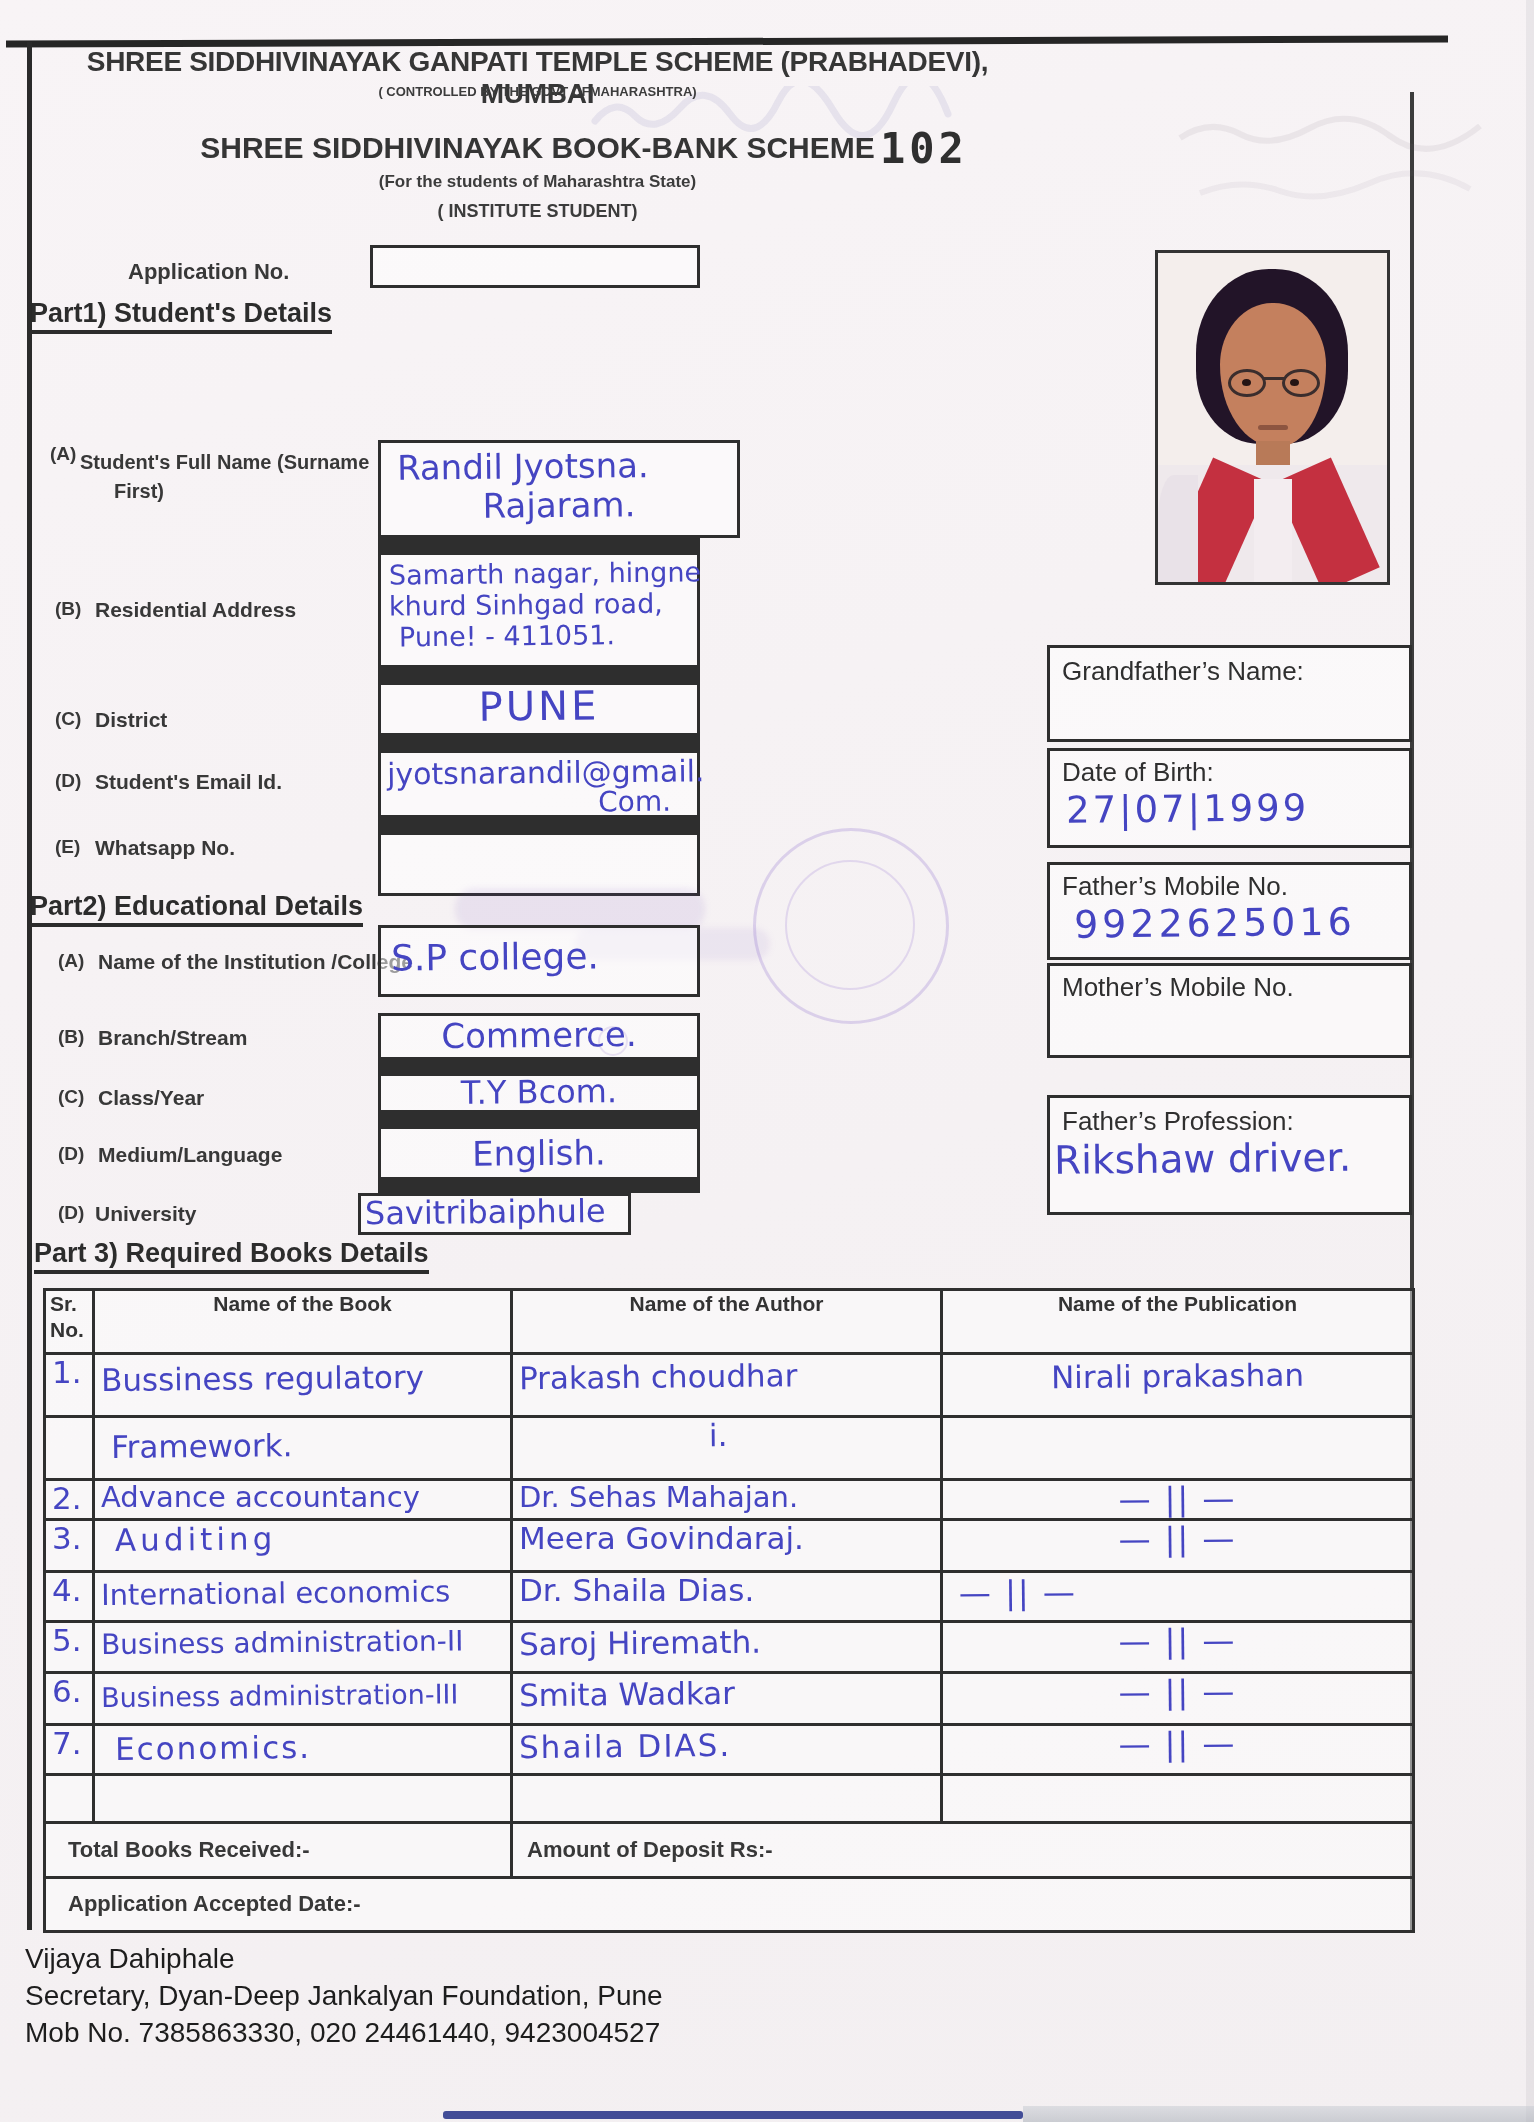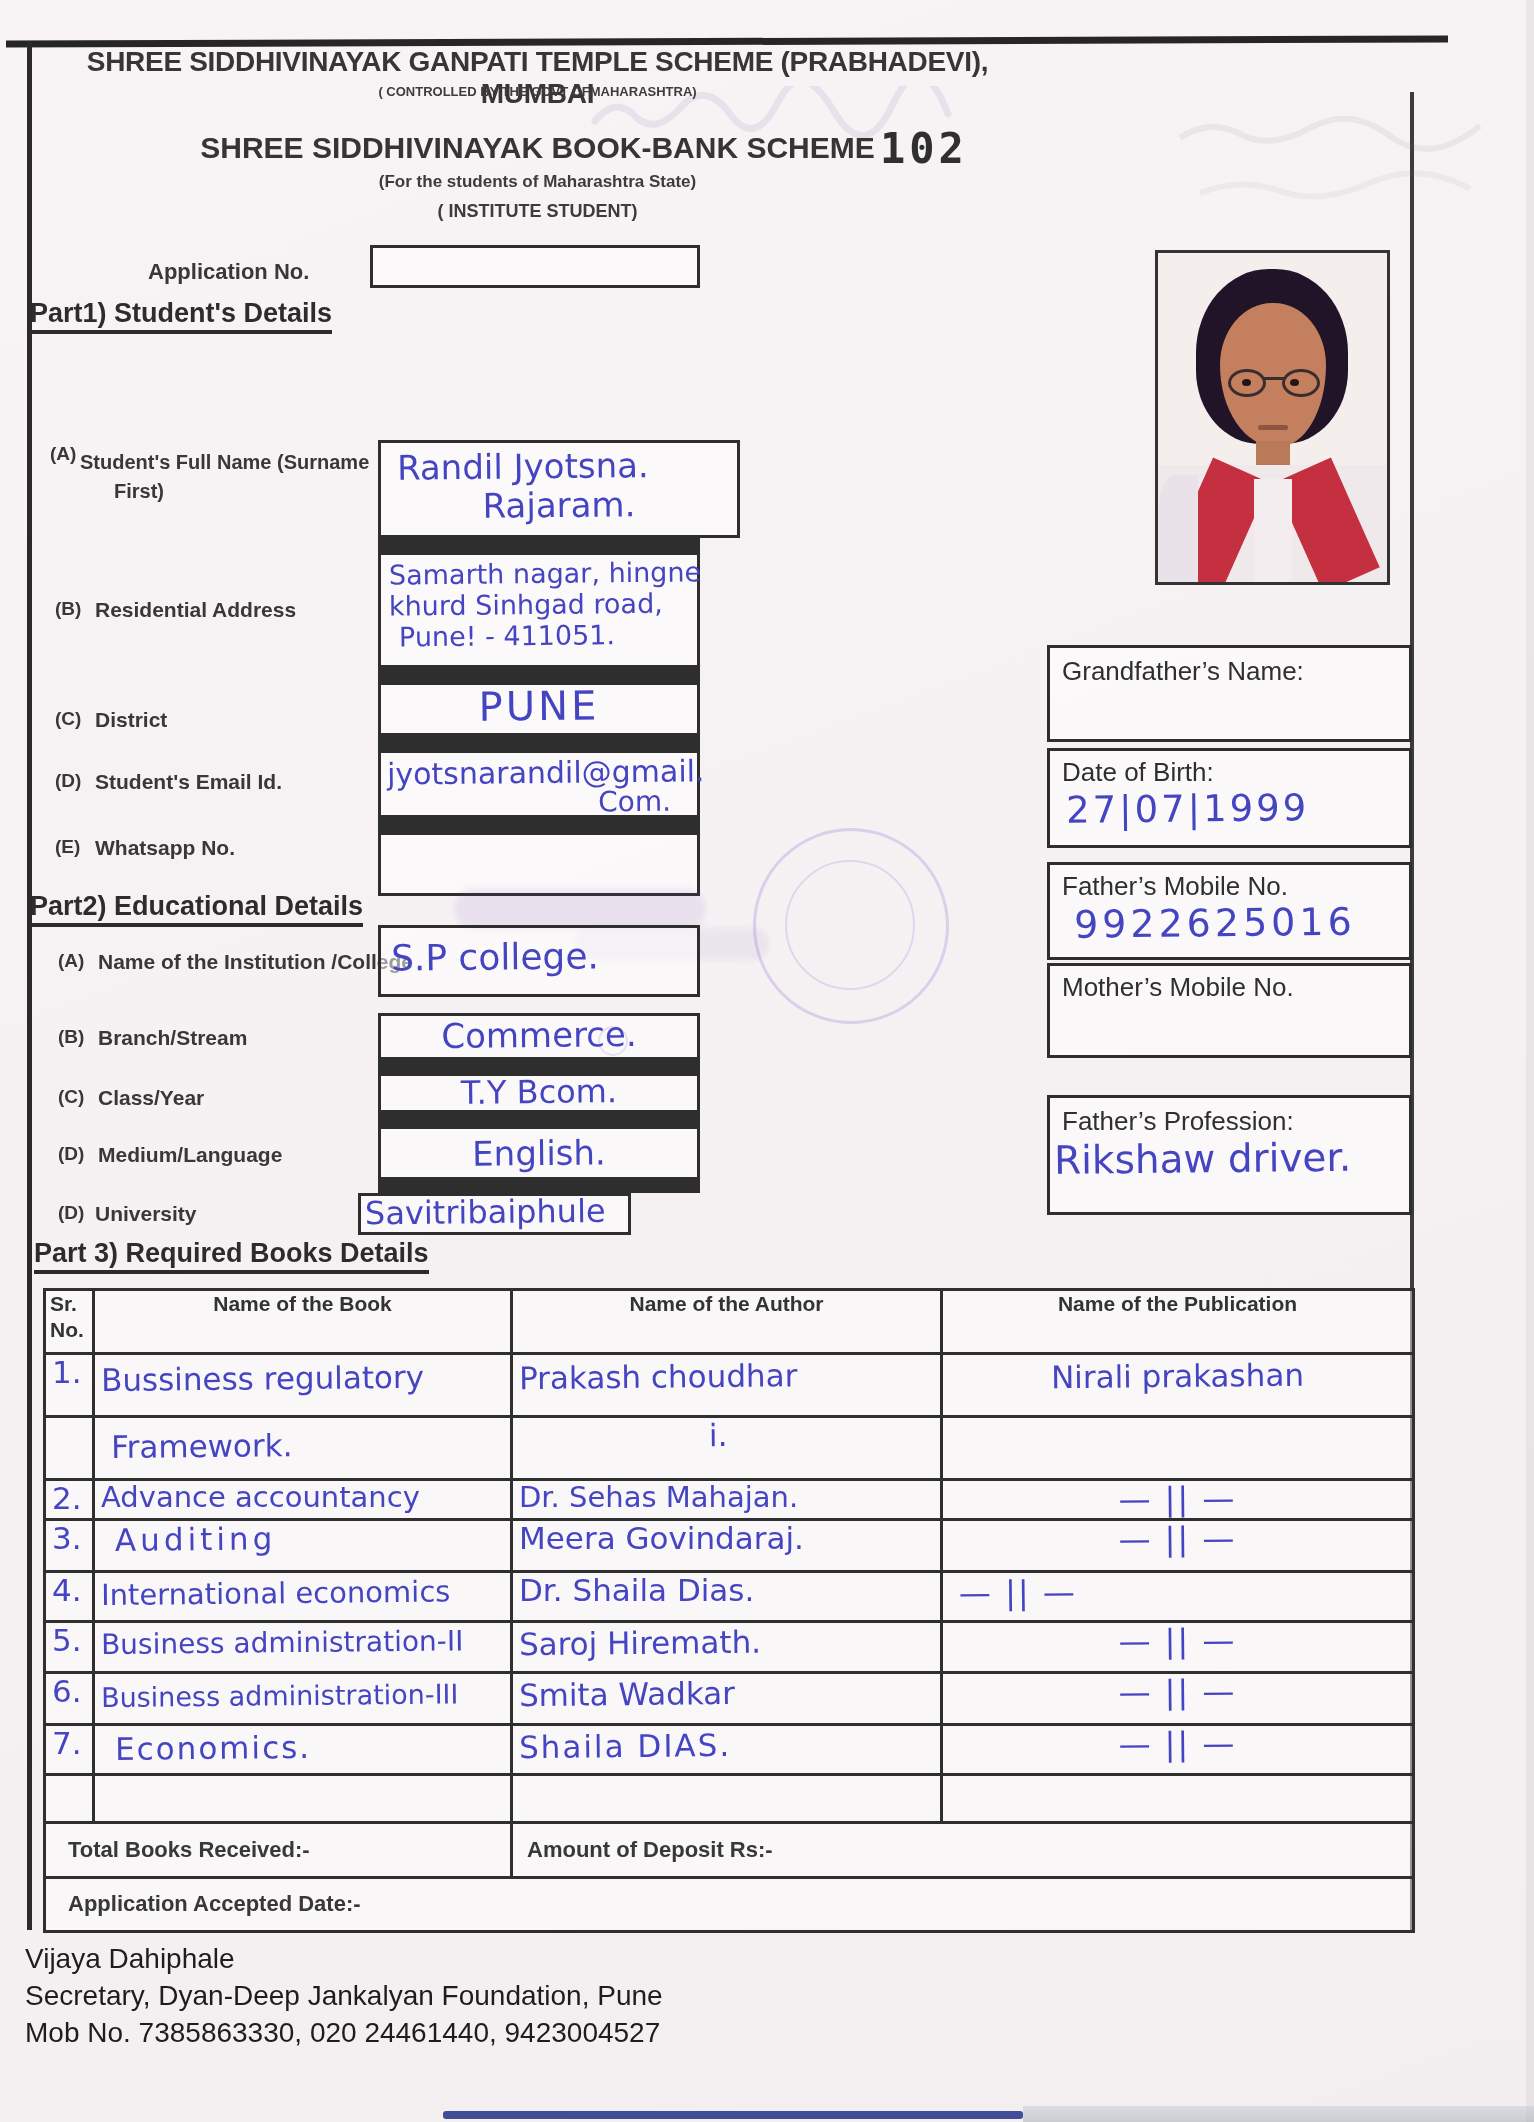--- a/index.html
+++ b/index.html
@@ -64,21 +64,21 @@
     <div class="photo-part" style="left:100px;top:172px;width:30px;height:5px;background:#8d5540;border-radius:3px;"></div>
     <div class="photo-part" style="left:98px;top:188px;width:34px;height:34px;background:#b87a58;"></div>
     <div class="photo-part" style="left:0;top:212px;width:229px;height:117px;background:#efe9ec;">
       <div style="position:absolute;left:28px;top:0px;width:62px;height:120px;background:#c43040;transform:rotate(24deg);"></div>
       <div style="position:absolute;left:138px;top:0px;width:62px;height:120px;background:#c43040;transform:rotate(-24deg);"></div>
       <div style="position:absolute;left:96px;top:14px;width:38px;height:110px;background:#f3edf0;"></div>
       <div style="position:absolute;left:0;top:10px;width:40px;height:110px;background:#e9e2e8;border-radius:40% 0 0 0;"></div>
     </div>
   </div>
 
-  <div class="abs lbl" style="left:148px;top:259px;font-size:22px;">Application No.</div>
+  <div class="abs lbl" style="left:128px;top:259px;font-size:22px;">Application No.</div>
   <div class="box" style="left:370px;top:245px;width:330px;height:43px;"></div>
 
   <div class="abs" style="left:30px;top:298px;">
     <span class="part-heading">Part1) Student's Details</span>
   </div>
 
   <div class="abs key" style="left:50px;top:443px;">(A)</div>
   <div class="abs lbl" style="left:80px;top:451px;font-size:20px;width:310px;">
     <span style="display:block;">Student's Full Name (Surname</span>
     <span style="display:block;margin-left:34px;margin-top:6px;">First)</span>

